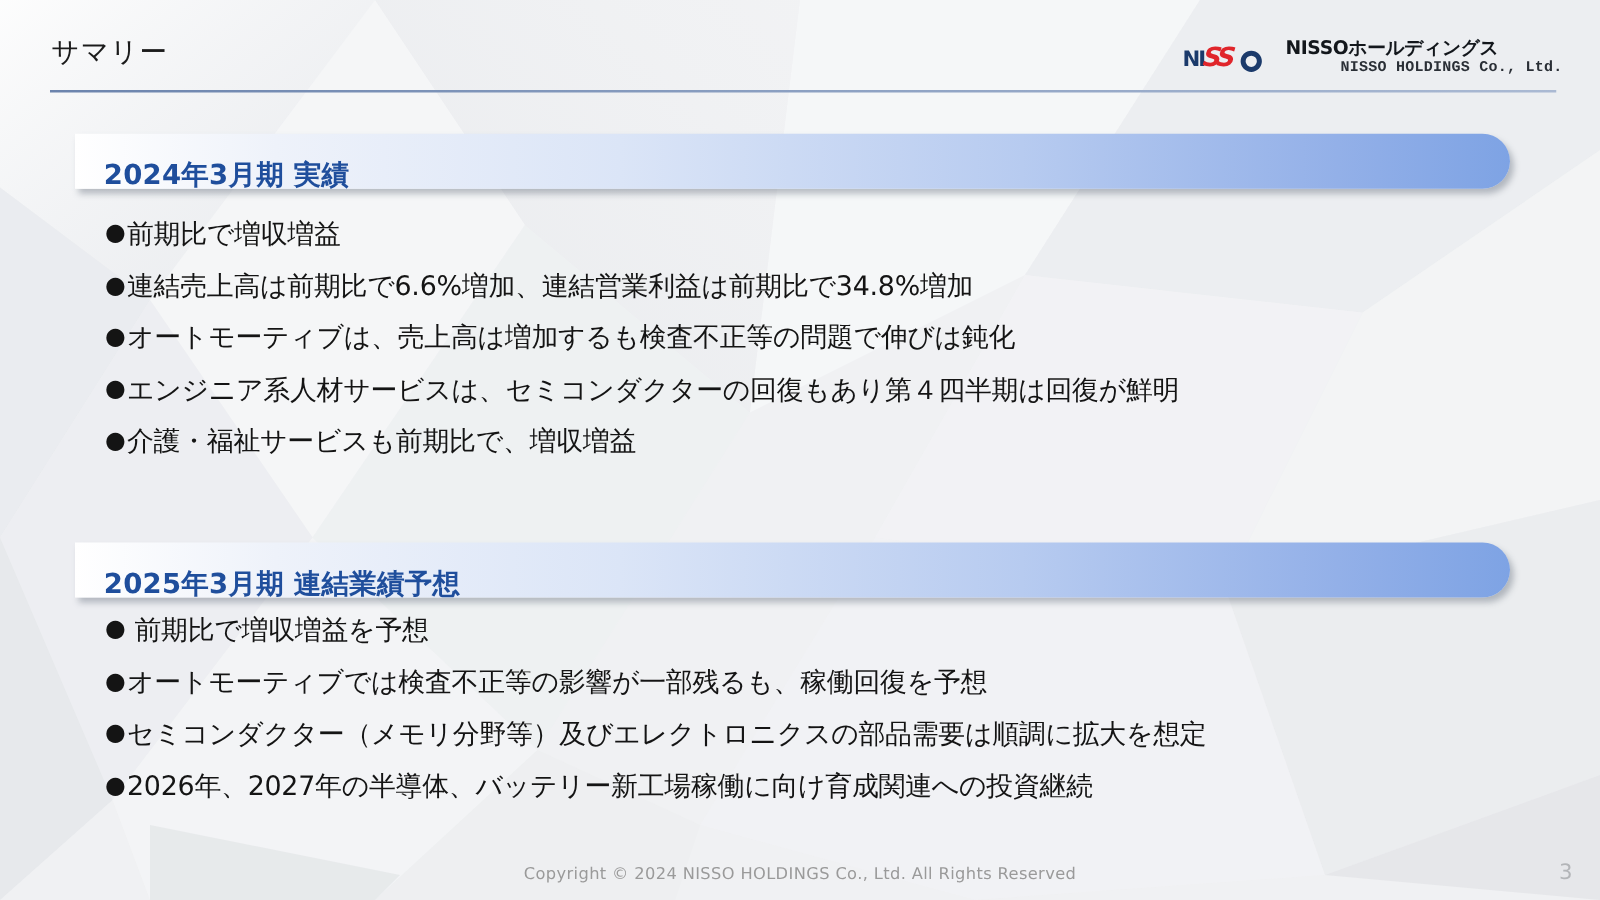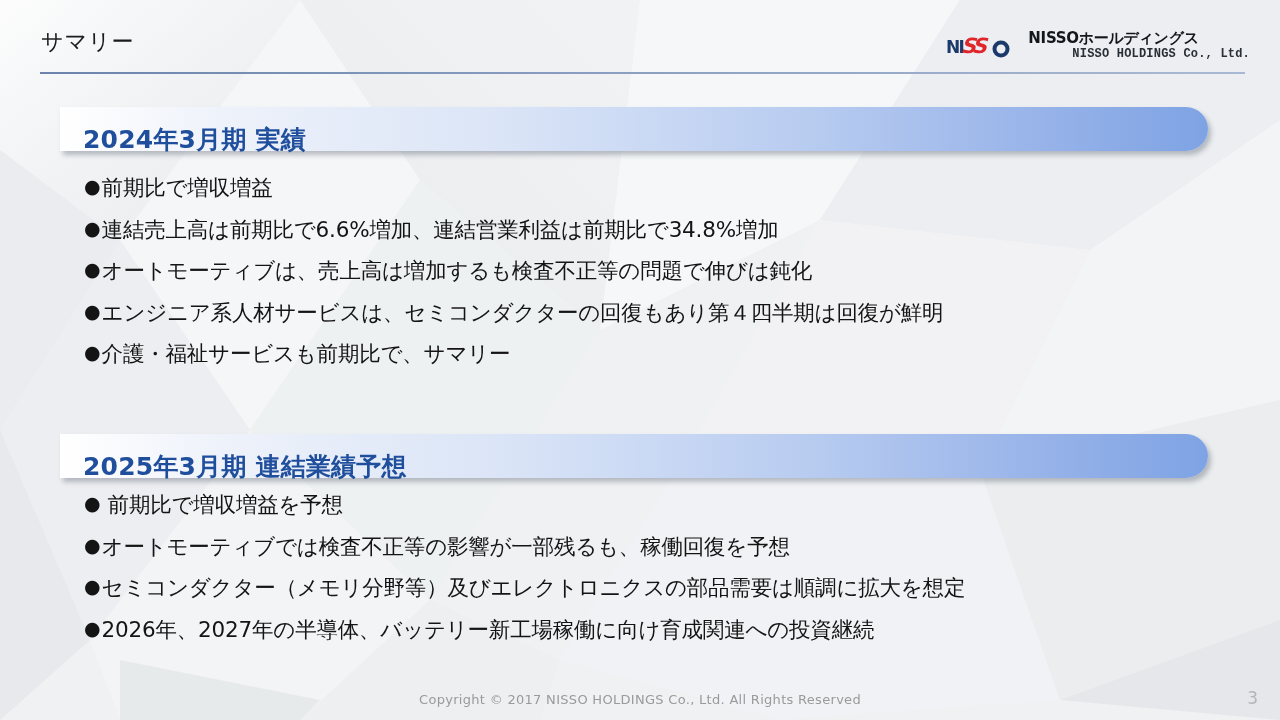--- a/index.html
+++ b/index.html
@@ -51,21 +51,21 @@
   
   .band {
     position:absolute; left:60px; width:1148px; height:44px;
     background:linear-gradient(90deg,#ffffff 0%,#eef2fa 14%,#dbe5f7 38%,#b7cbf0 66%,#93b0e8 88%,#7ea3e4 100%);
     border-radius:0 22px 22px 0;
     box-shadow:3px 4px 5px rgba(90,100,115,0.40);
     display:flex; align-items:center;
   }
   .band-label {
     margin-left:23px;
-    font-size:25px; font-weight:bold; color:#1f4e9c;
+    font-size:22px; font-weight:bold; color:#1f4e9c;
     font-family:"DejaVu Sans","Liberation Sans",sans-serif;
     letter-spacing:0.2px; white-space:nowrap;margin-top:21px;
   }
   #band-1 { top:107px; }
   #band-2 { top:434px; }
 
   
   .bullets { position:absolute; left:84px; width:1180px; }
   #bullets-1 { top:177px; }
   #bullets-2 { top:494px; }
@@ -164,21 +164,21 @@
     <div class="bullet">
       <span class="bullet-dot">●</span>
       <span class="bullet-text">オートモーティブは、売上高は増加するも検査不正等の問題で伸びは鈍化</span>
     </div>
     <div class="bullet">
       <span class="bullet-dot">●</span>
       <span class="bullet-text">エンジニア系人材サービスは、セミコンダクターの回復もあり第４四半期は回復が鮮明</span>
     </div>
     <div class="bullet">
       <span class="bullet-dot">●</span>
-      <span class="bullet-text">介護・福祉サービスも前期比で、サマリー</span>
+      <span class="bullet-text">介護・福祉サービスも前期比で、増収増益</span>
     </div>
   </div>
 
   <div class="band" id="band-2">
     <div class="band-label">2025年3月期 連結業績予想</div>
   </div>
 
   <div class="bullets" id="bullets-2">
     <div class="bullet spaced">
       <span class="bullet-dot">●</span>
@@ -191,16 +191,16 @@
     <div class="bullet">
       <span class="bullet-dot">●</span>
       <span class="bullet-text">セミコンダクター（メモリ分野等）及びエレクトロニクスの部品需要は順調に拡大を想定</span>
     </div>
     <div class="bullet">
       <span class="bullet-dot">●</span>
       <span class="bullet-text">2026年、2027年の半導体、バッテリー新工場稼働に向け育成関連への投資継続</span>
     </div>
   </div>
 
-  <div class="footer-copy">Copyright © 2017 NISSO HOLDINGS Co., Ltd. All Rights Reserved</div>
+  <div class="footer-copy">Copyright © 2024 NISSO HOLDINGS Co., Ltd. All Rights Reserved</div>
   <div class="page-number">3</div>
 
 </div>
 
 </body></html>

